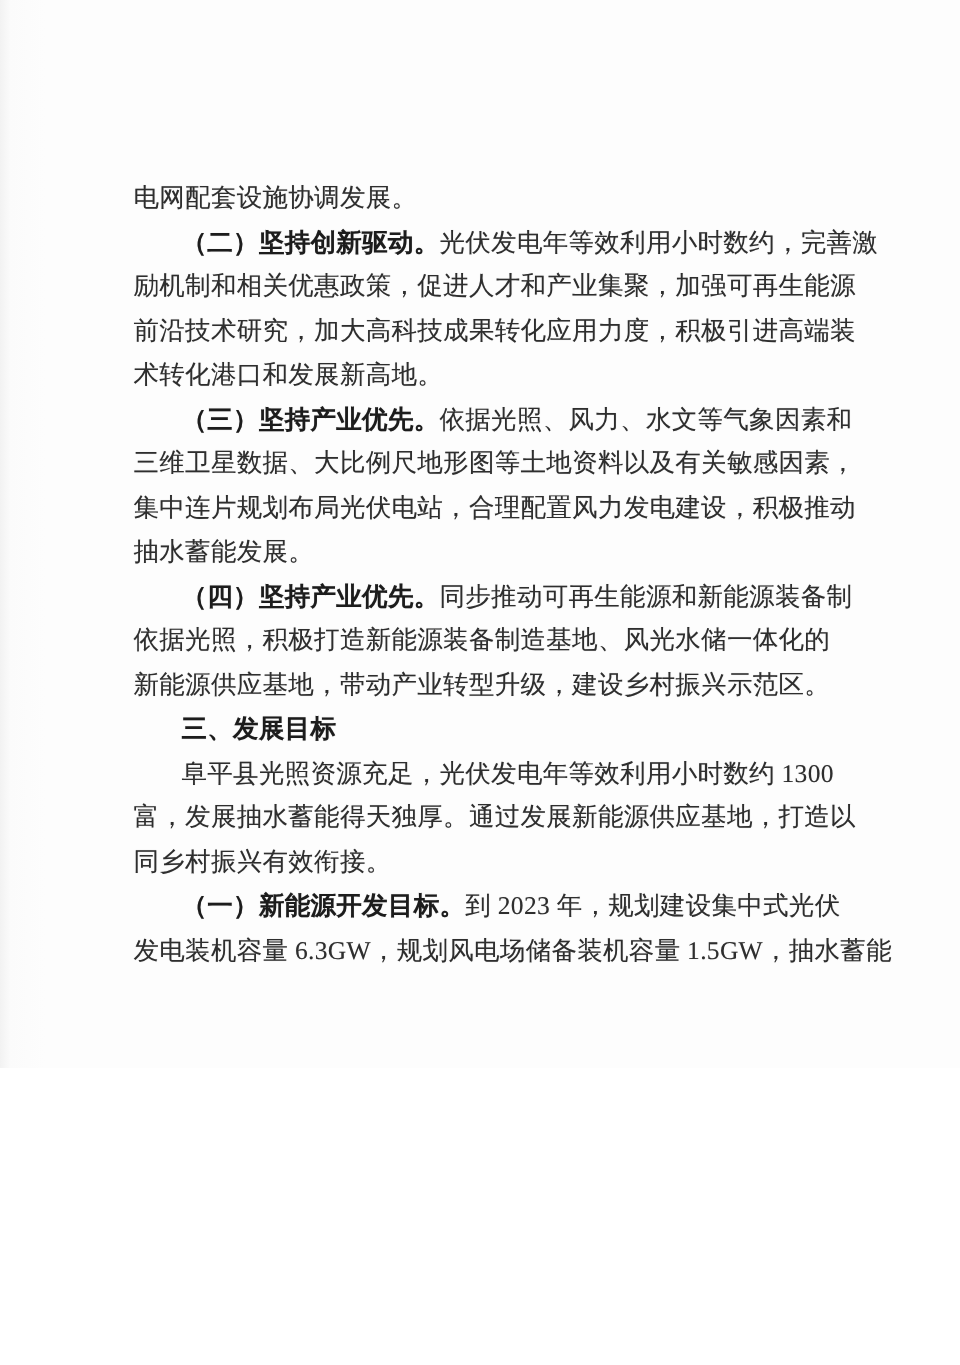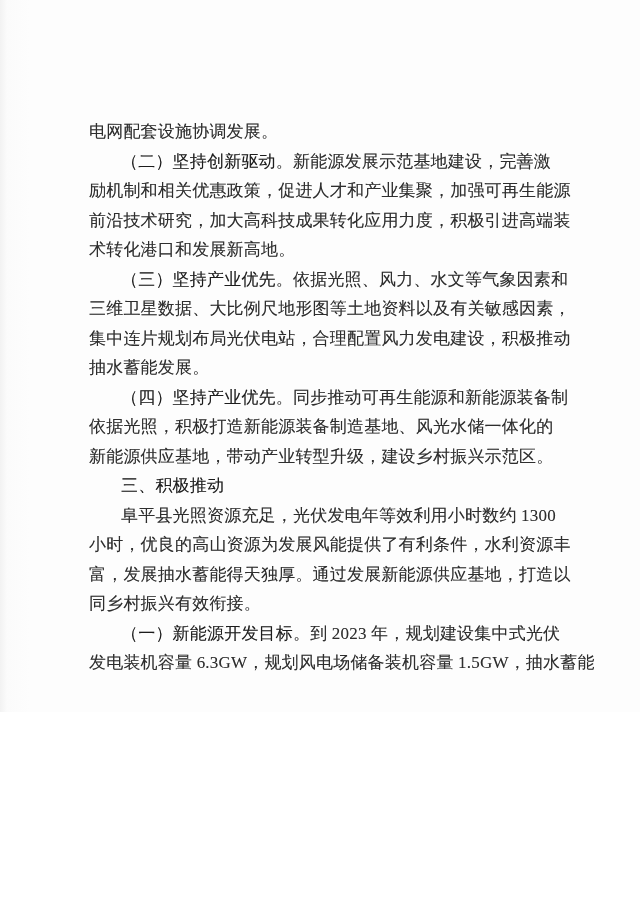--- a/index.html
+++ b/index.html
@@ -27,21 +27,21 @@
     font-size: 17px;
     color: #2e2e2e;
     white-space: nowrap;
     letter-spacing: 0.2px;
     text-shadow: 0 0 0.5px rgba(40,40,40,0.35);
   }
   .line.indent {
     padding-left: 32px;
   }
   .line .b {
-    font-weight: 400;
+    font-weight: 700;
     color: #1c1c1c;
   }
   .page-number {
     position: absolute;
     left: 101px;
     top: 781px;
     font-size: 13px;
     line-height: 18px;
     color: #4a4a4a;
     letter-spacing: 4px;
@@ -49,21 +49,21 @@
   }
 </style>
 </head>
 <body>
 
 <div class="page">
   <div class="content">
 
     <div class="line"><span class="b"></span><span>电网配套设施协调发展。</span></div>
 
-    <div class="line indent"><span class="b">（二）坚持创新驱动。</span><span>新能源发展示范基地建设，完善激</span></div>
+    <div class="line indent"><span class="b">（二）坚持创新驱动。</span><span>光伏发电年等效利用小时数约，完善激</span></div>
 
     <div class="line"><span class="b"></span><span>励机制和相关优惠政策，促进人才和产业集聚，加强可再生能源</span></div>
 
     <div class="line"><span class="b"></span><span>前沿技术研究，加大高科技成果转化应用力度，积极引进高端装</span></div>
 
 
     <div class="line"><span class="b"></span><span>术转化港口和发展新高地。</span></div>
 
     <div class="line indent"><span class="b">（三）坚持产业优先。</span><span>依据光照、风力、水文等气象因素和</span></div>
 
@@ -72,25 +72,24 @@
     <div class="line"><span class="b"></span><span>集中连片规划布局光伏电站，合理配置风力发电建设，积极推动</span></div>
 
     <div class="line"><span class="b"></span><span>抽水蓄能发展。</span></div>
 
     <div class="line indent"><span class="b">（四）坚持产业优先。</span><span>同步推动可再生能源和新能源装备制</span></div>
 
     <div class="line"><span class="b"></span><span>依据光照，积极打造新能源装备制造基地、风光水储一体化的</span></div>
 
     <div class="line"><span class="b"></span><span>新能源供应基地，带动产业转型升级，建设乡村振兴示范区。</span></div>
 
-    <div class="line indent"><span class="b">三、积极推动</span><span></span></div>
+    <div class="line indent"><span class="b">三、发展目标</span><span></span></div>
 
     <div class="line indent"><span class="b"></span><span>阜平县光照资源充足，光伏发电年等效利用小时数约 1300</span></div>
 
-    <div class="line"><span class="b"></span><span>小时，优良的高山资源为发展风能提供了有利条件，水利资源丰</span></div>
 
     <div class="line"><span class="b"></span><span>富，发展抽水蓄能得天独厚。通过发展新能源供应基地，打造以</span></div>
 
 
 
     <div class="line"><span class="b"></span><span>同乡村振兴有效衔接。</span></div>
 
     <div class="line indent"><span class="b">（一）新能源开发目标。</span><span>到 2023 年，规划建设集中式光伏</span></div>
 
     <div class="line"><span class="b"></span><span>发电装机容量 6.3GW，规划风电场储备装机容量 1.5GW，抽水蓄能</span></div>

